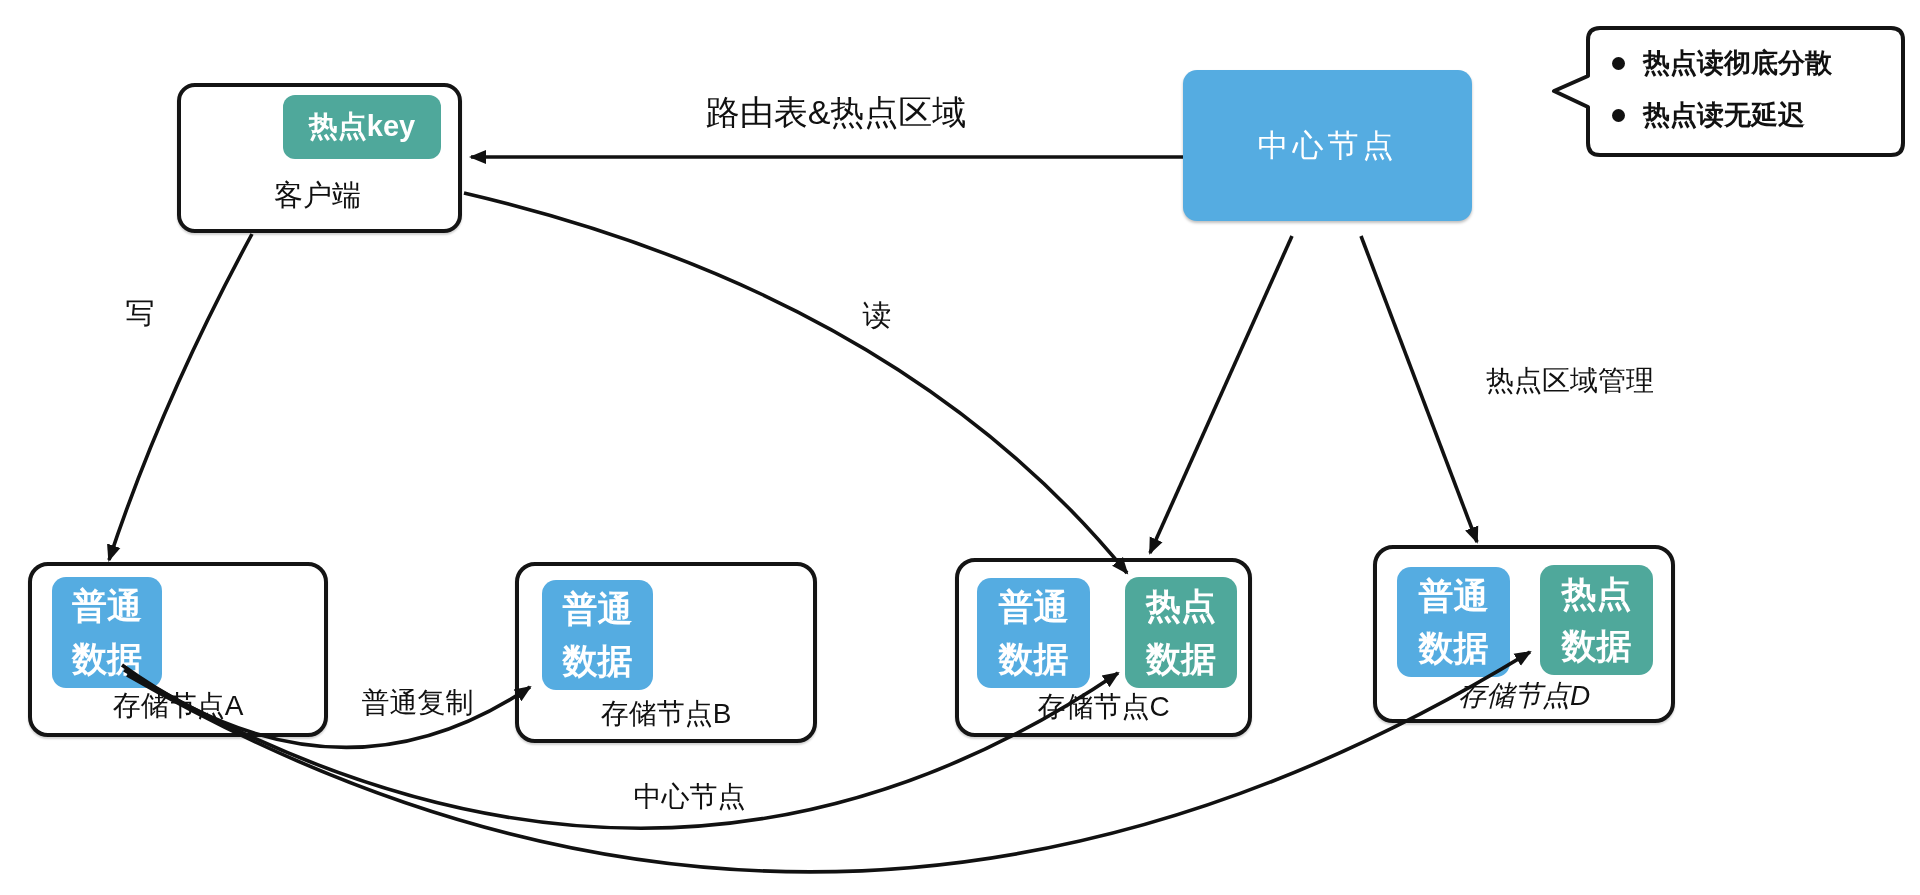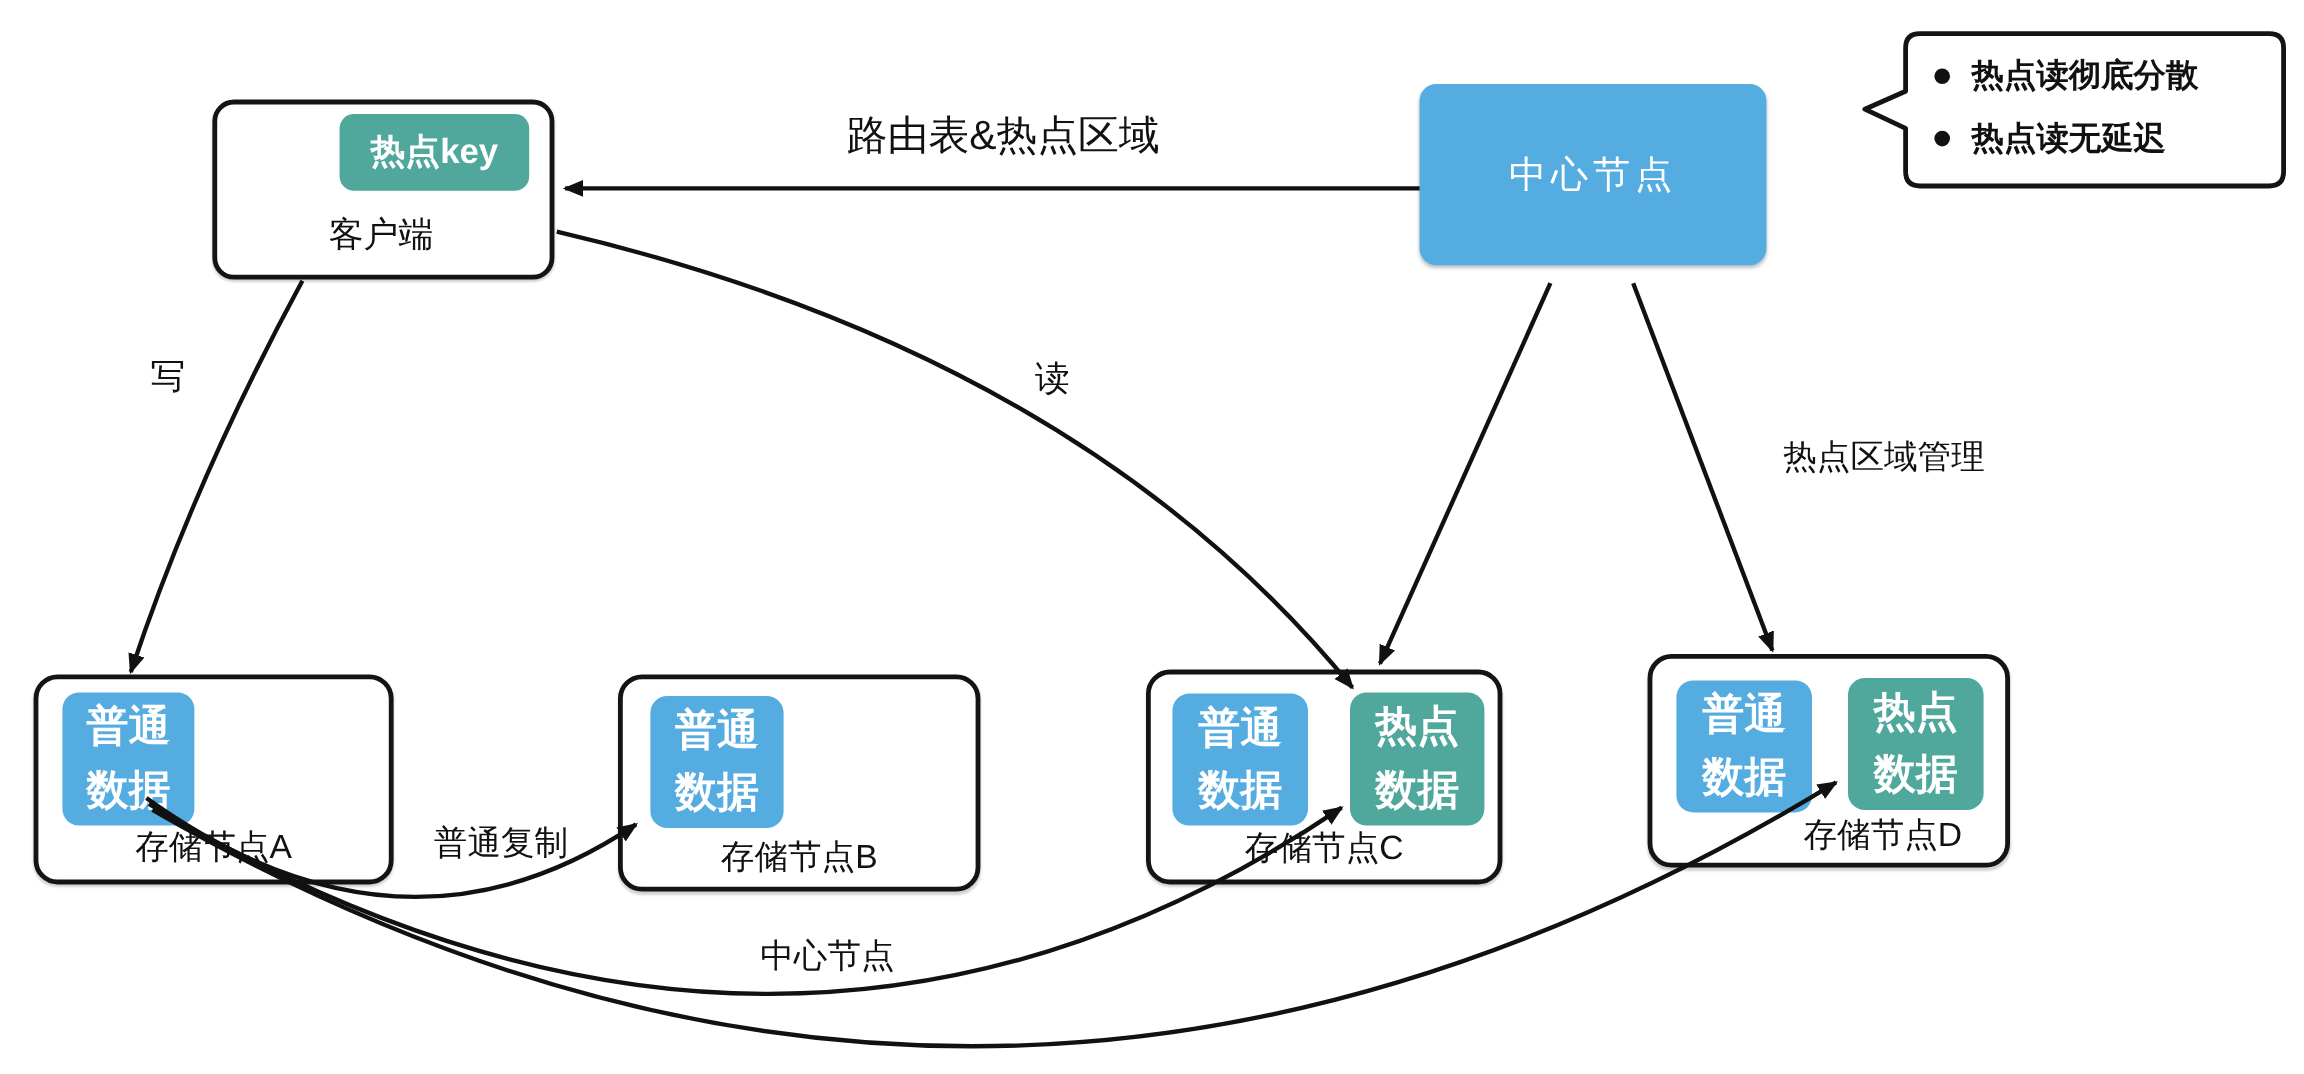--- a/index.html
+++ b/index.html
@@ -92,21 +92,21 @@
 
   <div class="node-box" style="left:1373px;top:545px;width:294px;height:170px;"></div>
   <div class="badge badge-blue" style="left:1397px;top:567px;width:113px;height:110px;">
     <span>普通</span>
     <span>数据</span>
   </div>
   <div class="badge badge-green" style="left:1540px;top:565px;width:113px;height:110px;">
     <span>热点</span>
     <span>数据</span>
   </div>
-  <div class="box-label" style="left:1418px;top:677px;width:302px;">存储节点D</div>
+  <div class="box-label" style="left:1373px;top:677px;width:302px;font-style:italic;">存储节点D</div>
 
   <div class="edge-label" style="left:690px;top:90px;width:292px;font-size:34px;text-align:center;">路由表&amp;热点区域</div>
   <div class="edge-label" style="left:100px;top:294px;width:80px;font-size:29px;">写</div>
   <div class="edge-label" style="left:842px;top:296px;width:70px;font-size:29px;">读</div>
   <div class="edge-label" style="left:1450px;top:362px;width:240px;">热点区域管理</div>
   <div class="edge-label" style="left:340px;top:684px;width:155px;">普通复制</div>
   <div class="edge-label" style="left:612px;top:778px;width:155px;">中心节点</div>
 
   <svg class="arrows" viewBox="0 0 1920 895">
     <defs>

